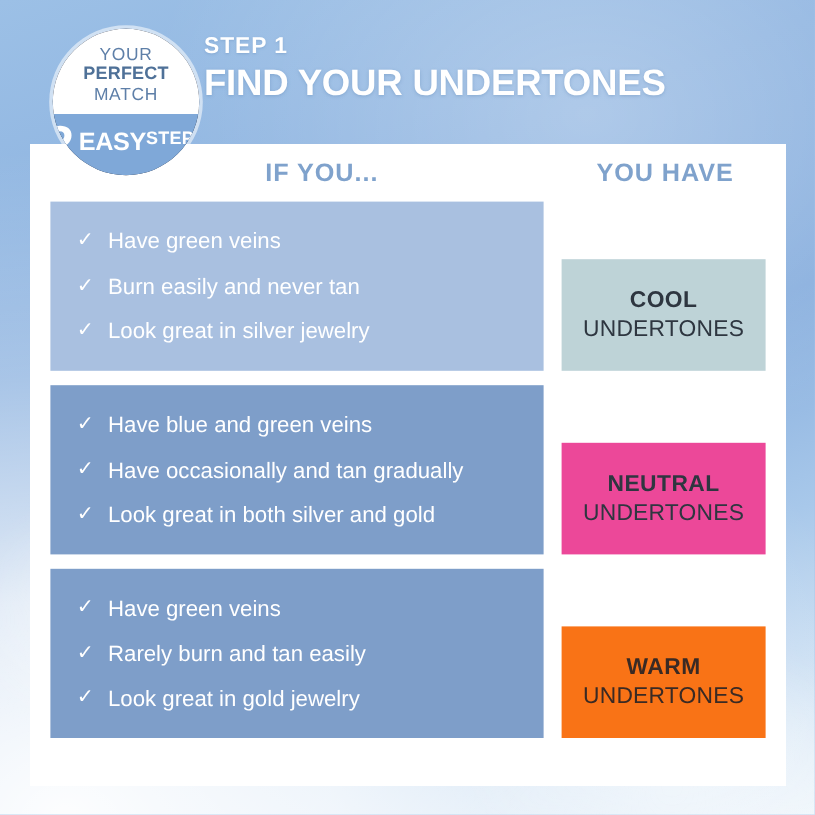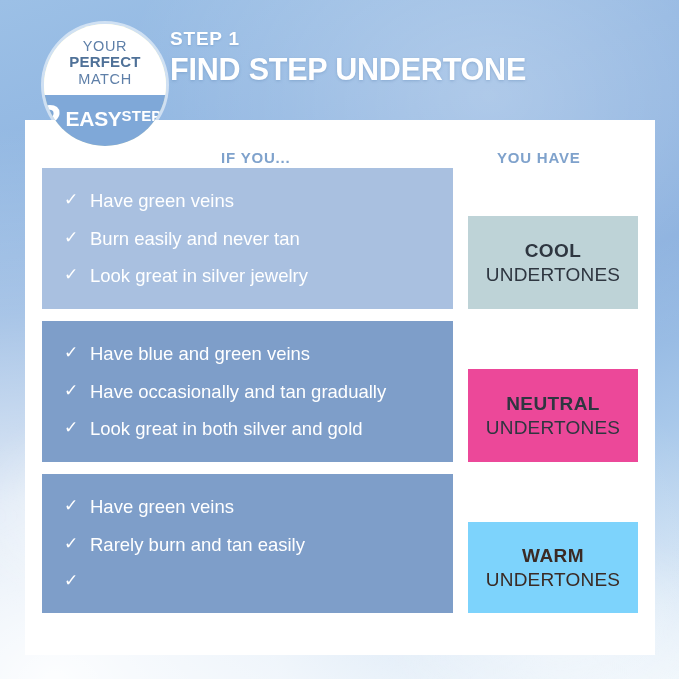--- a/index.html
+++ b/index.html
@@ -52,21 +52,21 @@
 
   
   #badge {
     position: absolute;
     left: 44px;
     top: 24px;
     width: 122px;
     height: 122px;
     border-radius: 50%;
     overflow: hidden;
-    background: #fef9c3;
+    background: #0f172a;
     box-shadow: 0 0 0 3px rgba(255,255,255,0.55);
     z-index: 5;
   }
   #badge .badge-top {
     position: absolute;
     left: 0; top: 0;
     width: 100%; height: 58%;
     background: #FFFFFF;
     display: flex;
     flex-direction: column;
@@ -133,24 +133,24 @@
   #col-headers {
     position: absolute;
     left: 25px;
     top: 133px;
     width: 630px;
     height: 34px;
   }
   .col-head {
     position: absolute;
     color: #7FA2CC;
-    font-size: 15px;
+    font-size: 21px;
     font-weight: bold;
     letter-spacing: 0.8px;
-    top: 16px;
+    top: 0;
   }
   #col-head-if   { left: 196px; }
   #col-head-have { left: 472px; }
 
   
   #rows {
     position: absolute;
     left: 42px;
     top: 168px;
     width: 596px;
@@ -194,21 +194,21 @@
     margin-left: 15px;
     display: flex;
     flex-direction: column;
     align-items: center;
     justify-content: center;
     text-align: center;
     margin-top: 48px;
   }
   .swatch.sw-cool    { background: #BED3D7; }
   .swatch.sw-neutral { background: #ec4899; }
-  .swatch.sw-warm    { background: #7dd3fc; }
+  .swatch.sw-warm    { background: #f97316; }
 
   .sw-title {
     font-size: 19px;
     font-weight: bold;
     color: #2E3640;
     letter-spacing: 0.4px;
     line-height: 1.25;
   }
   .sw-sub {
     font-size: 19px;
@@ -239,21 +239,21 @@
     <div class="badge-num">2</div>
     <div class="badge-steps">
       <div class="badge-easy">EASY</div>
       <div class="badge-stp">STEPS</div>
     </div>
   </div>
 </div>
 
 <div id="header">
   <div id="step-label">STEP 1</div>
-  <div id="main-title">FIND STEP UNDERTONE</div>
+  <div id="main-title">FIND YOUR UNDERTONES</div>
 </div>
 
 <div id="col-headers">
   <div class="col-head" id="col-head-if">IF YOU...</div>
   <div class="col-head" id="col-head-have">YOU HAVE</div>
 </div>
 
 <div id="rows">
 
   <div class="row">
@@ -303,20 +303,21 @@
       <div class="crit-item">
         <span class="check-icon">✓</span>
         <span class="crit-text">Have green veins</span>
       </div>
       <div class="crit-item">
         <span class="check-icon">✓</span>
         <span class="crit-text">Rarely burn and tan easily</span>
       </div>
       <div class="crit-item">
         <span class="check-icon">✓</span>
+        <span class="crit-text">Look great in gold jewelry</span>
       </div>
     </div>
     <div class="swatch sw-warm">
       <div class="sw-title">WARM</div>
       <div class="sw-sub">UNDERTONES</div>
     </div>
   </div>
 
 </div>
 

